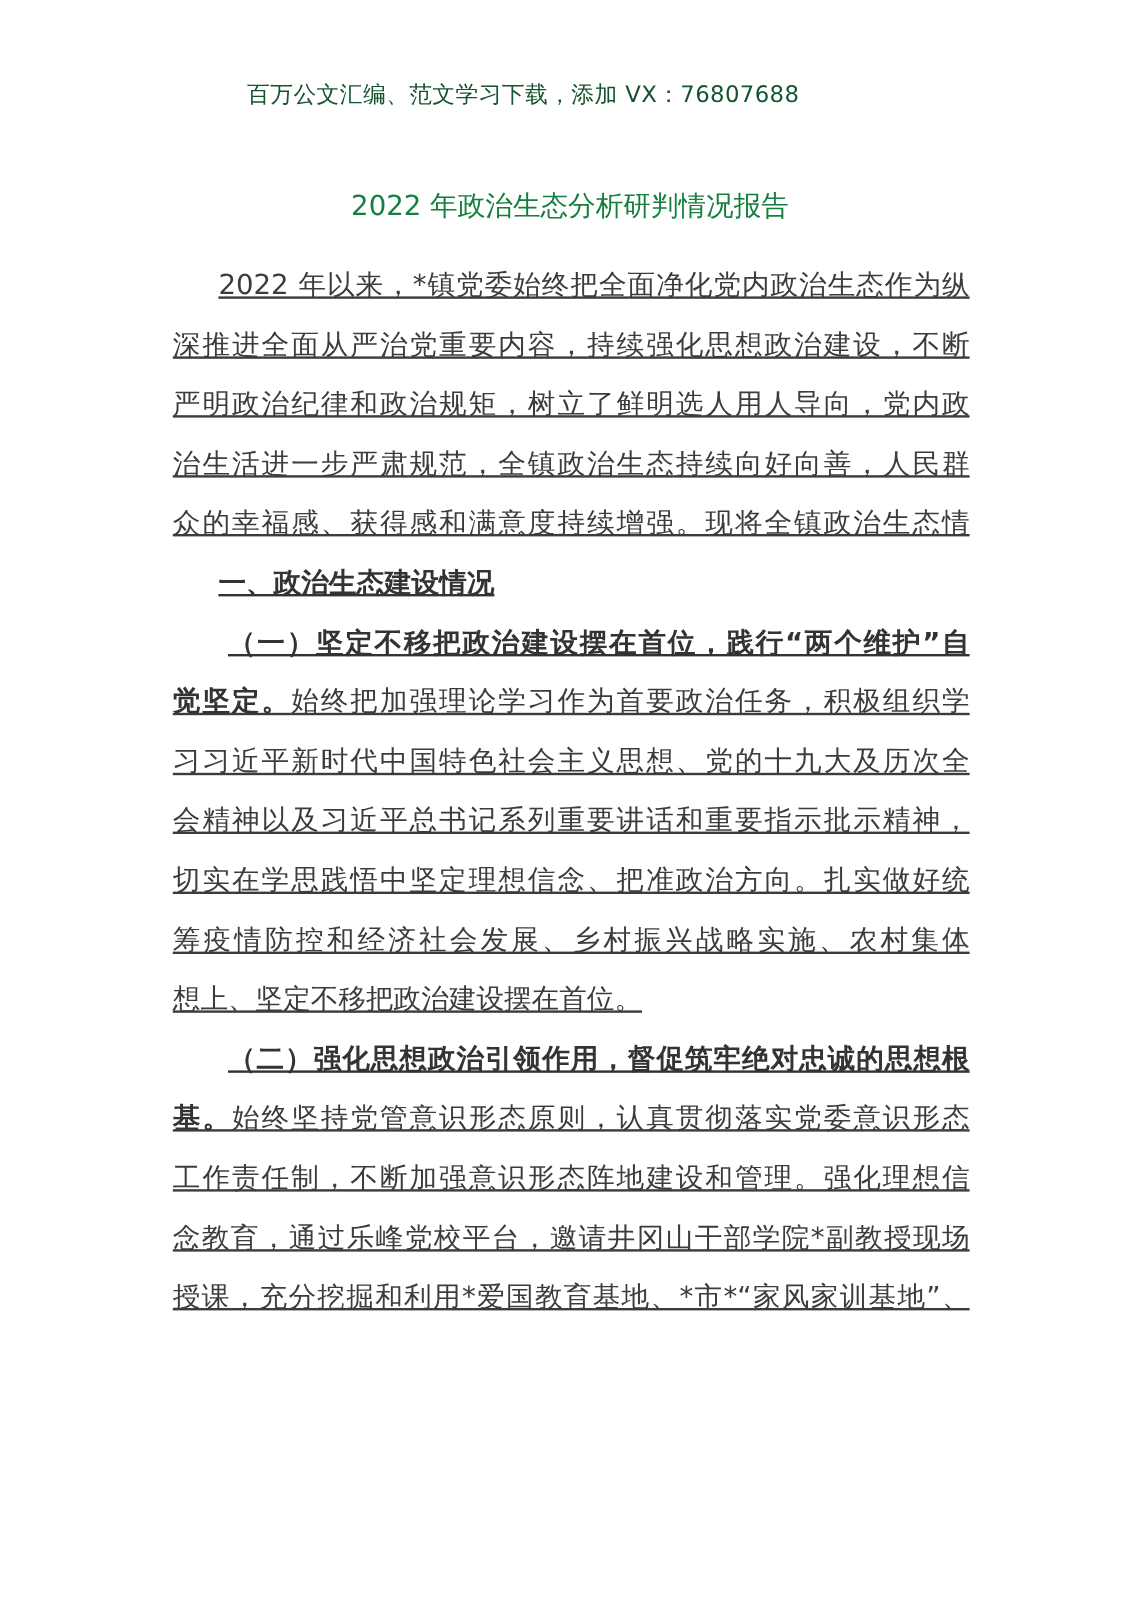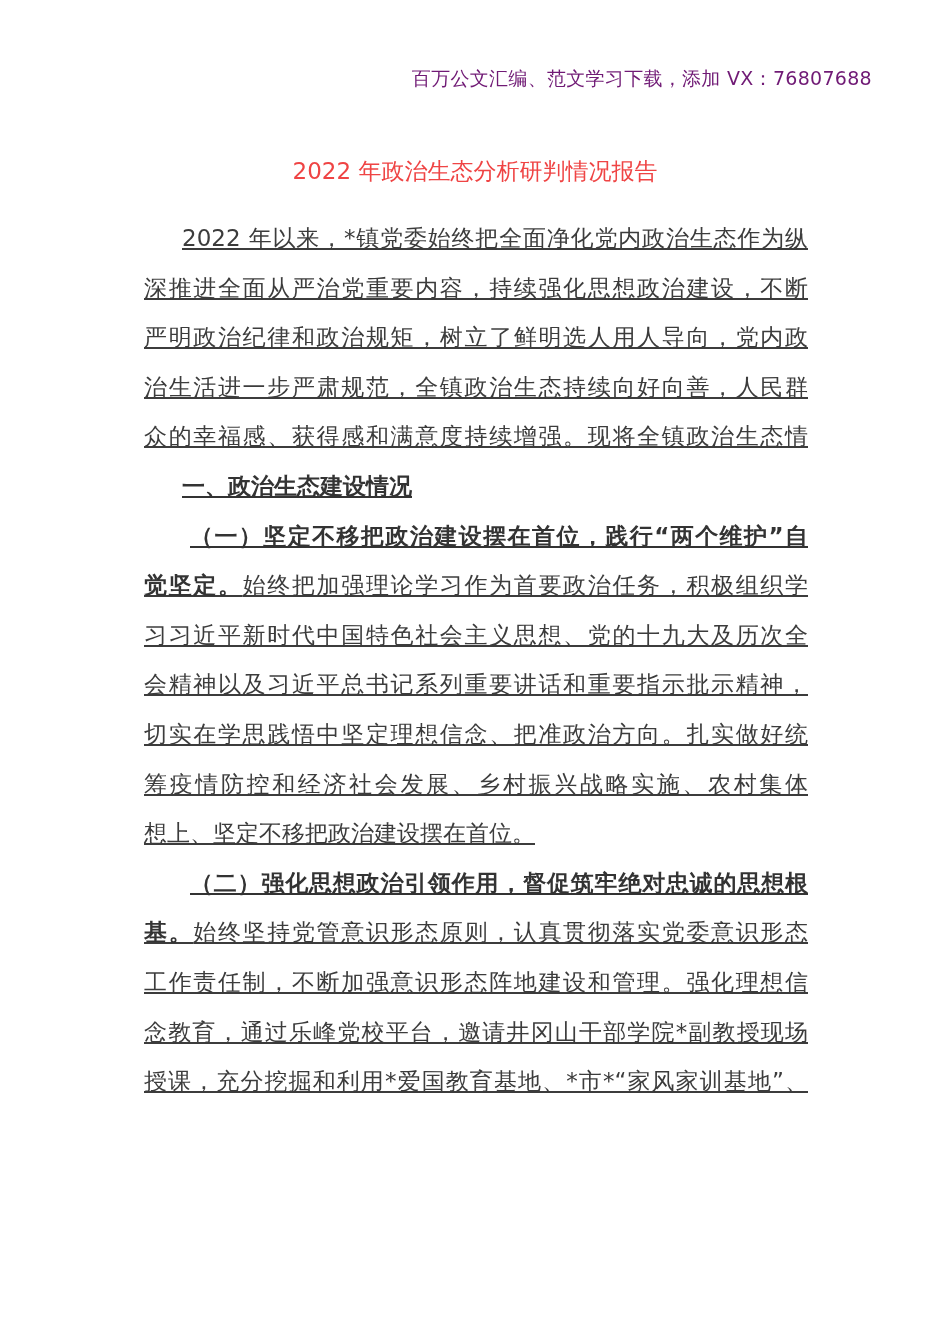--- a/index.html
+++ b/index.html
@@ -3,25 +3,25 @@
 <meta charset="utf-8">
 <style>
   html, body { margin: 0; padding: 0; background: #ffffff; }
   body {
     width: 950px; height: 1344px; position: relative; overflow: hidden;
     font-family: "DejaVu Sans", "Liberation Sans", sans-serif;
     color: #3a3a3a;
   }
   .header-banner {
     position: absolute; top: 66px; left: 0; width: 872px;
-    text-align: right; font-size: 19px; color: #701a75; letter-spacing: 0.3px;
+    text-align: center; font-size: 19px; color: #14532d; letter-spacing: 0.3px;
   }
   .doc-title {
     position: absolute; top: 156px; left: 0; width: 950px;
-    text-align: center; font-size: 23px; color: #ef4444;
+    text-align: center; font-size: 23px; color: #15803d;
   }
   .body-text {
     position: absolute; left: 144px; width: 664px; top: 214px;
   }
   .line {
     height: 49.6px; line-height: 49.6px; font-size: 23px;
     white-space: nowrap; overflow: visible; color: #3c3c3c;
     text-align: justify; text-align-last: justify; text-decoration: underline;
   }
   .line.last { text-align-last: left; }

